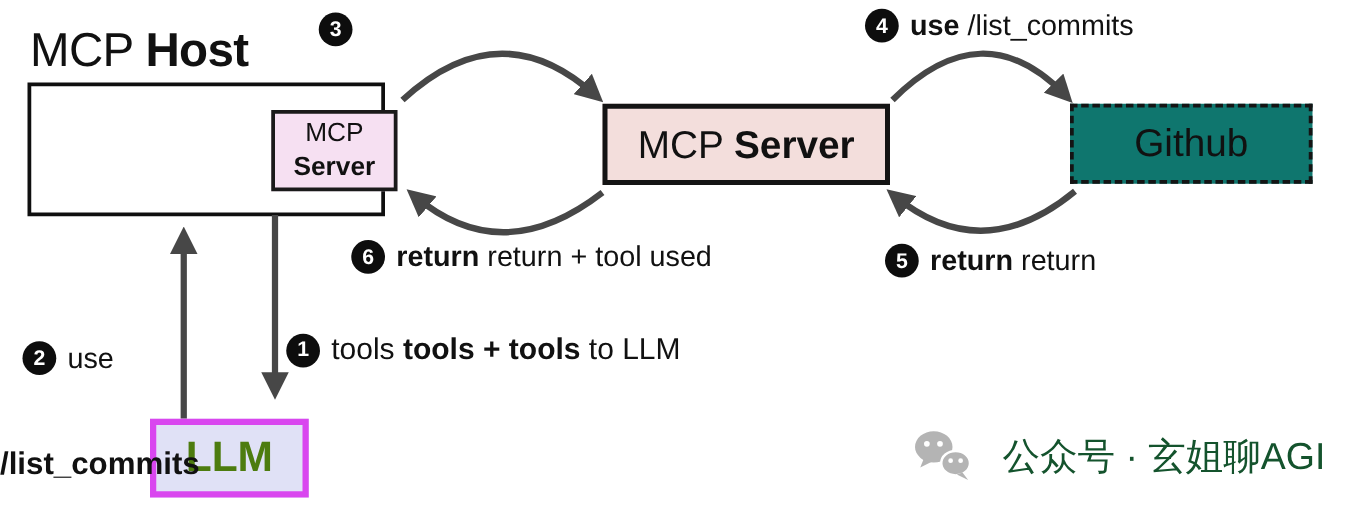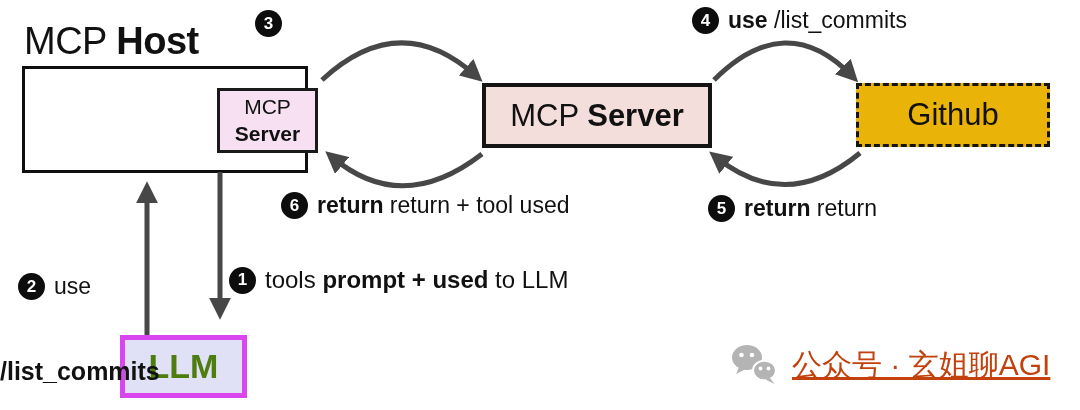--- a/index.html
+++ b/index.html
@@ -12,21 +12,21 @@
   .host{left:22px;top:66px;width:286px;height:107px;border:3px solid #0f0f0f;background:#ffffff;}
   .client{
     left:217px;top:88px;width:101px;height:65px;border:3px solid #1a1a1a;background:#f6e0f2;
     flex-direction:column;line-height:1.25;font-size:21px;z-index:3;
   }
   .server{
     left:482px;top:83px;width:230px;height:65px;border:4px solid #141414;background:#f3dedc;
     font-size:31px;white-space:pre;z-index:3;
   }
   .github{
-    left:856px;top:83px;width:194px;height:64px;border:3px dashed #141414;background:#eab308;
+    left:856px;top:83px;width:194px;height:64px;border:3px dashed #141414;background:#0f766e;
     font-size:31px;z-index:3;
   }
   .llm{
     left:120px;top:335px;width:127px;height:63px;border:5px solid #d946ef;background:#e0e1f6;
     font-size:34px;font-weight:bold;color:#4d7c0f;z-index:3;
   }
   .title{
     position:absolute;left:24px;top:20px;font-size:38px;letter-spacing:-0.5px;white-space:pre;
   }
   
@@ -40,22 +40,22 @@
   .num{
     flex:0 0 auto;width:27px;height:27px;border-radius:50%;background:#0d0d0d;color:#ffffff;
     display:inline-flex;align-items:center;justify-content:center;
     font-size:17px;font-weight:bold;
   }
   .step2{left:0px;top:219px;display:block;}
   .step2 .row{display:flex;align-items:center;gap:9px;padding-left:18px;}
   .step2 .cmd{display:block;margin-top:3px;font-size:25px;}
   
   .watermark{
-    position:absolute;left:731px;top:344px;display:flex;align-items:center;gap:15px;
-    color:#c2410c;font-size:30px;z-index:1;white-space:pre;text-decoration:underline;
+    position:absolute;left:731px;top:344px;display:flex;align-items:center;gap:25px;
+    color:#14532d;font-size:30px;z-index:1;white-space:pre;
   }
 </style>
 </head>
 <body>
 
 <div class="stage">
 
   <div class="title"><span>MCP </span><b>Host</b></div>
 
   <div class="box host"></div>
@@ -111,21 +111,21 @@
   <div class="step step2">
     <div class="row">
       <span class="num">2</span>
       <span class="txt">use</span>
     </div>
     <b class="cmd">/list_commits</b>
   </div>
 
   <div class="step" style="left:229px;top:266px;font-size:24px;">
     <span class="num">1</span>
-    <span class="txt"><span>tools </span><b>prompt + used</b><span> to LLM</span></span>
+    <span class="txt"><span>tools </span><b>tools + tools</b><span> to LLM</span></span>
   </div>
 
   <div class="watermark">
     <svg width="46" height="42" viewBox="0 0 46 42">
       <g fill="#b4b4b4">
         <ellipse cx="16" cy="13.5" rx="15" ry="12.5"></ellipse>
         <path d="M8 23 L5.2 30 L14 25.5 Z"></path>
         <ellipse cx="33.5" cy="26.5" rx="11.5" ry="9.8" stroke="#ffffff" stroke-width="2"></ellipse>
         <path d="M39 34 L43.5 40 L34.5 35.5 Z"></path>
       </g>

